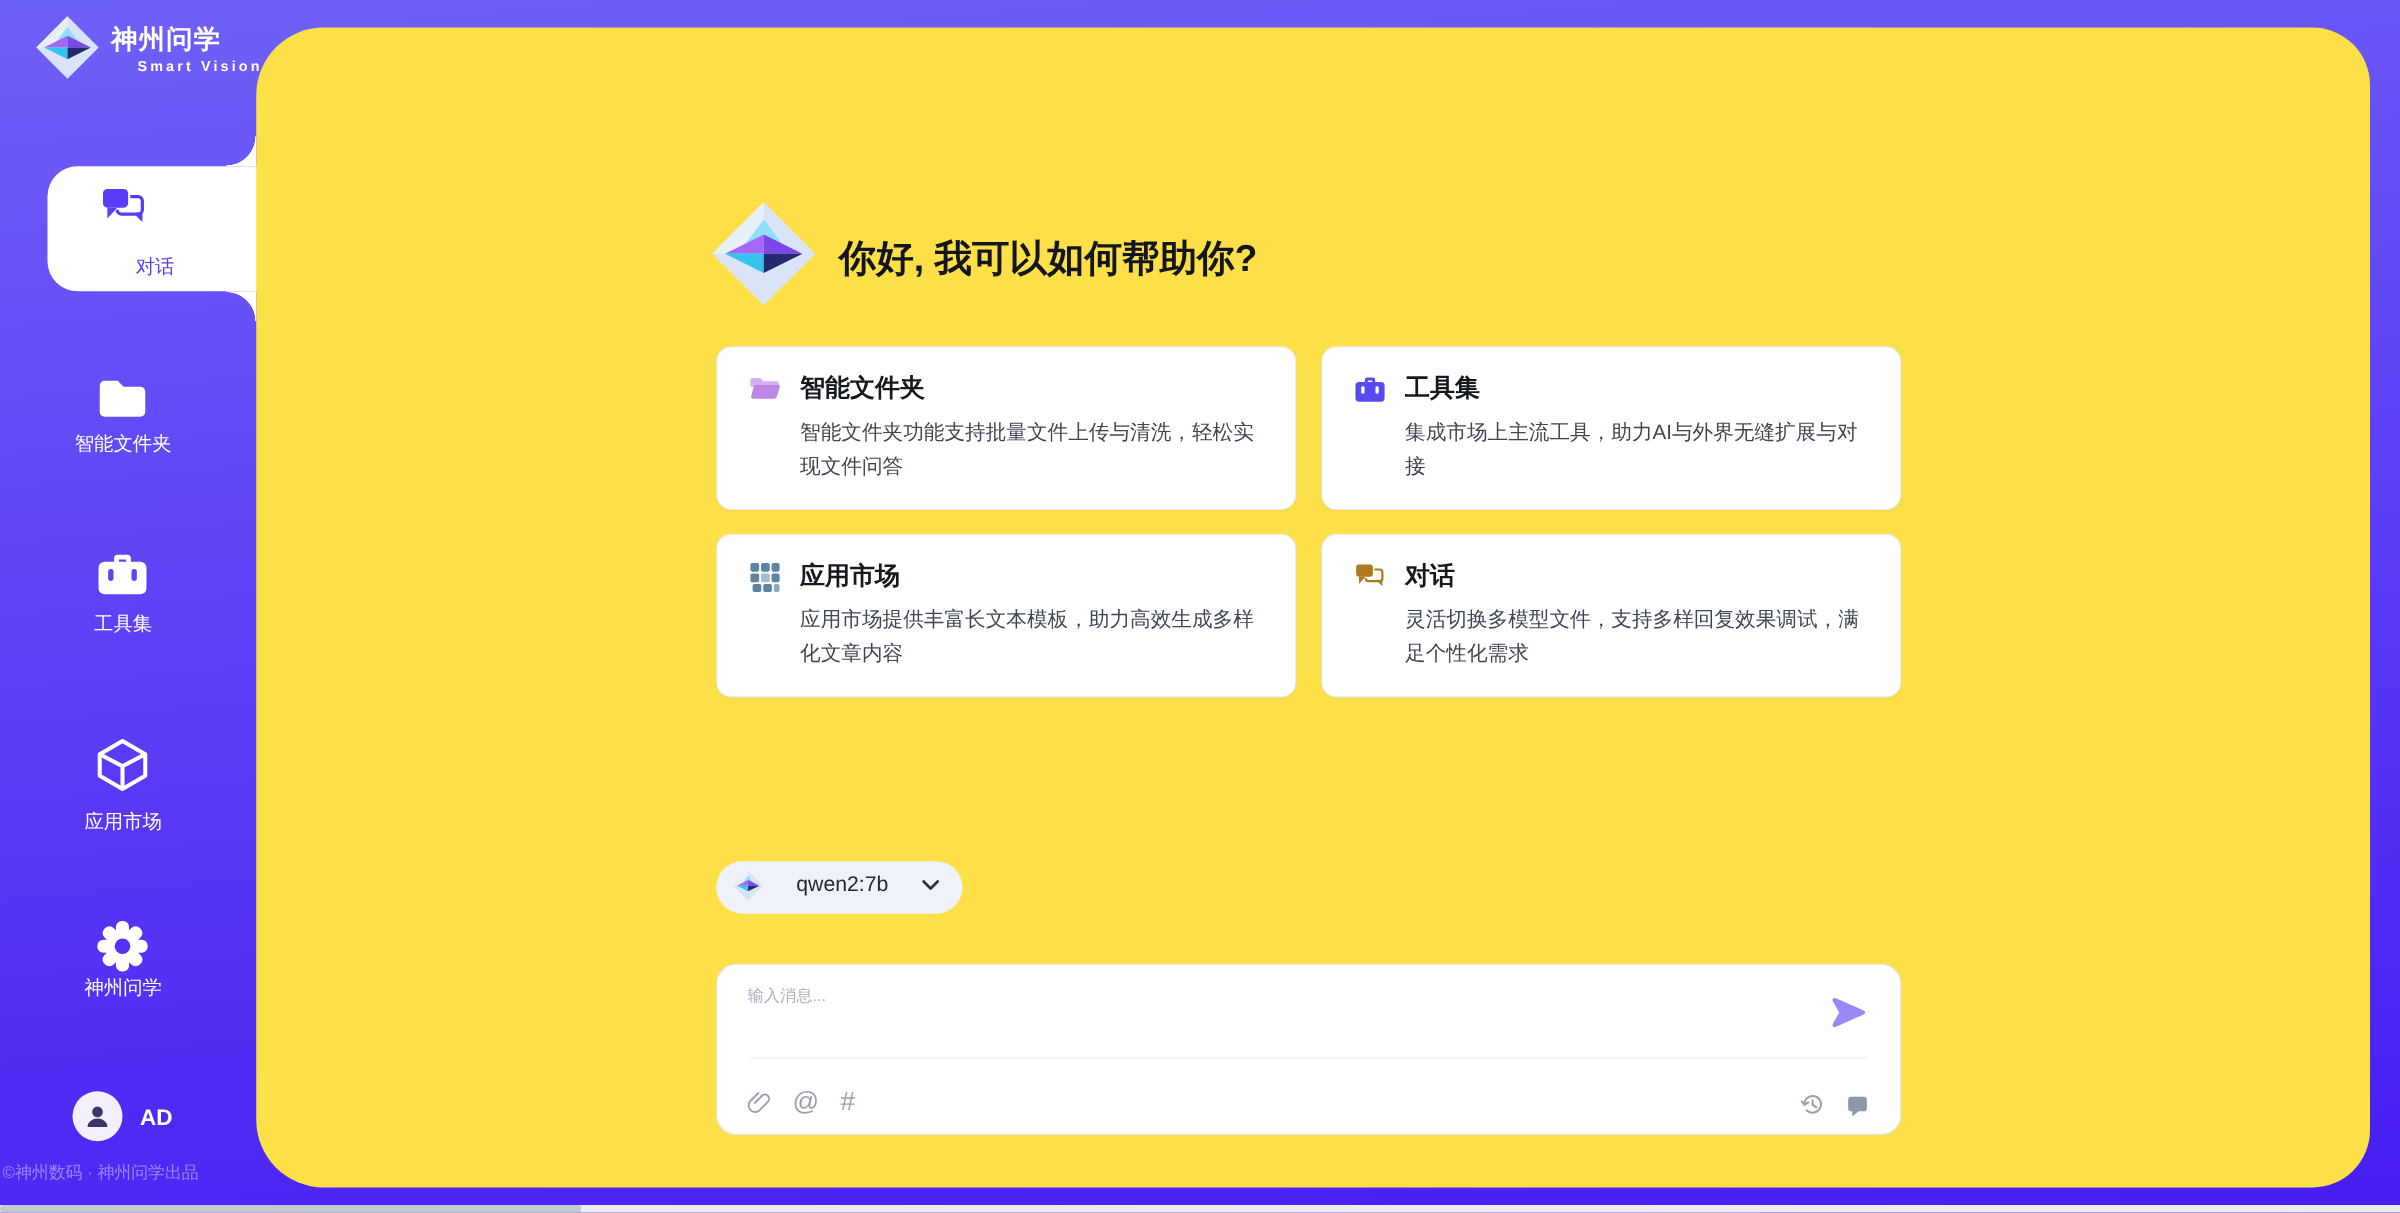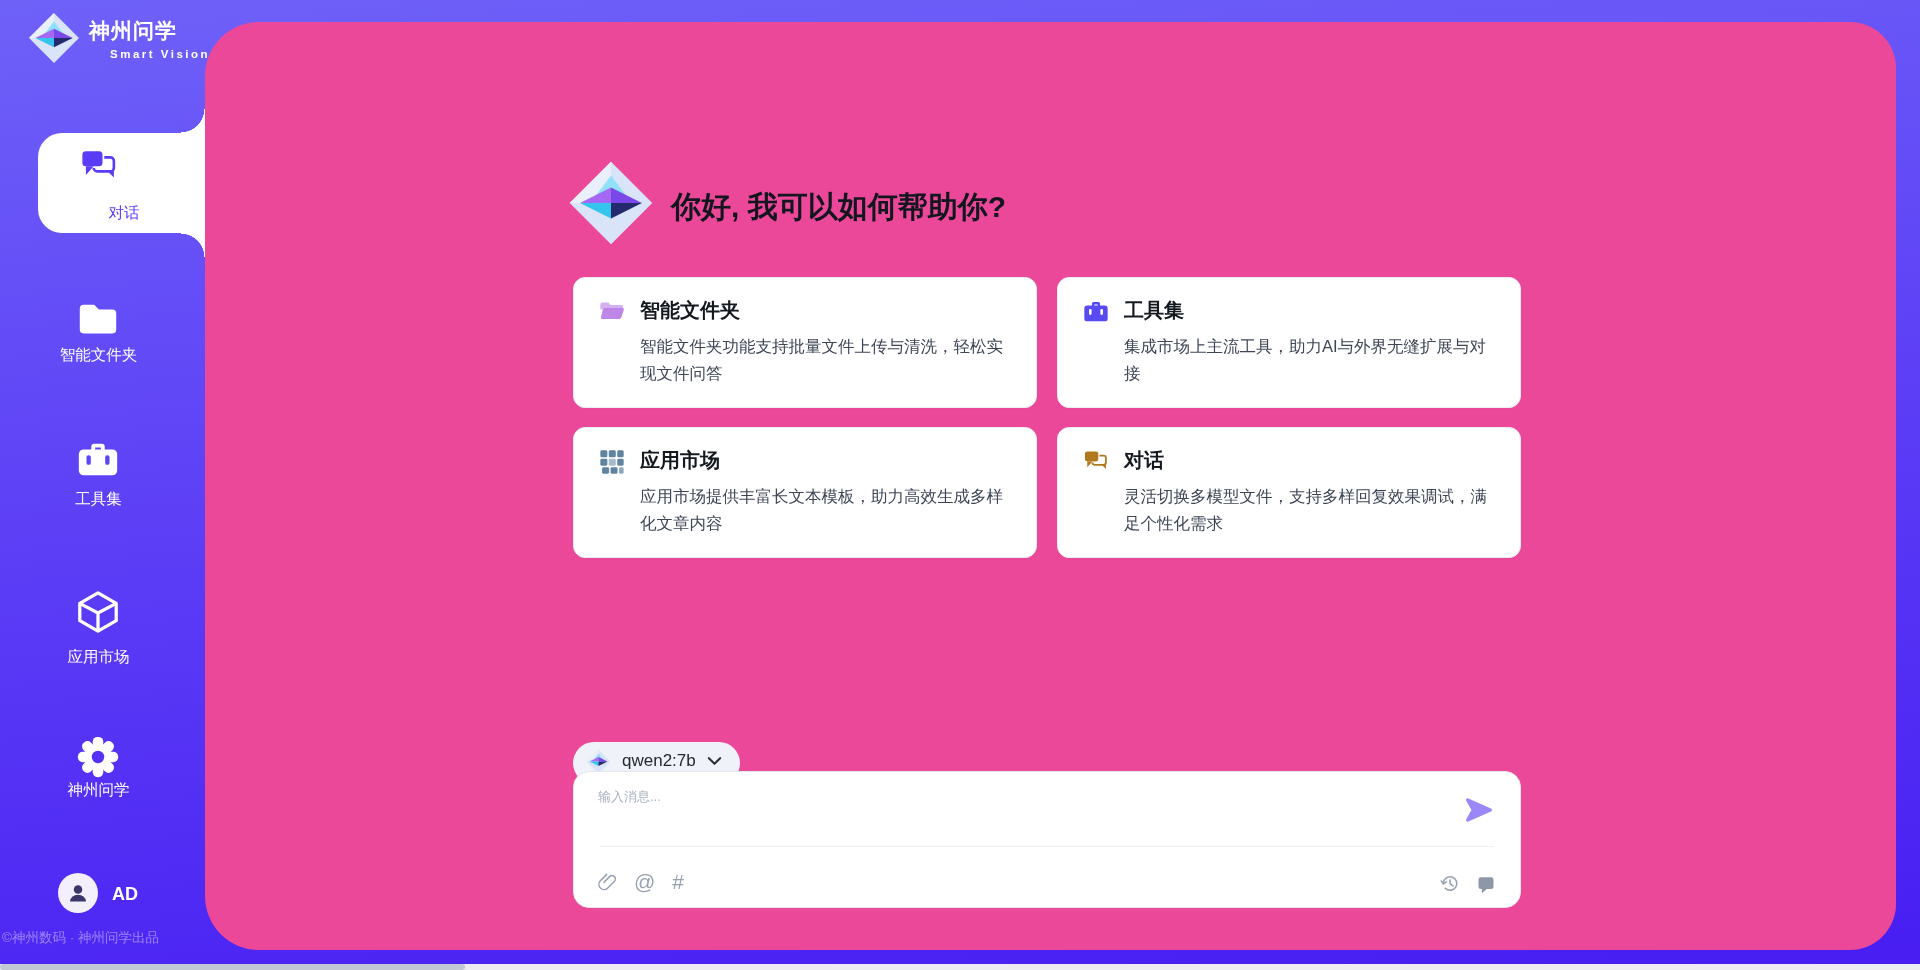--- a/index.html
+++ b/index.html
@@ -29,35 +29,35 @@
   .nav-item { cursor:pointer; }
 
   .user-avatar { position:absolute; left:58px; top:873px; width:40px; height:40px;
     border-radius:50%; background:#f3effc; display:flex; align-items:center; justify-content:center; }
   .user-name { position:absolute; left:112px; top:884px; color:#fff; font-size:18px; font-weight:700; }
   .copyright { position:absolute; left:2px; top:929px; width:220px;
     color:rgba(255,255,255,0.42); font-size:13.5px; }
 
   
   .panel { position:absolute; left:205px; top:22px; width:1691px; height:928px;
-    background:#ec4899; border-radius:54px 46px 46px 54px; }
+    background:#fde047; border-radius:54px 46px 46px 54px; }
 
   .greet-logo { position:absolute; left:363px; top:138px; width:86px; height:86px; }
   .greet-title { position:absolute; left:466px; top:165px; font-size:30px; font-weight:800; color:#13161e; }
 
   .cards { position:absolute; left:368px; top:255px; display:grid;
     grid-template-columns:464px 464px; grid-auto-rows:131px; gap:19px 20px; }
   .card { background:#fff; border:1px solid #e9ecf3; border-radius:12px; position:relative;
     padding:19px 24px 0 66px; cursor:pointer; box-shadow:0 1px 2px rgba(30,40,90,0.03); }
   .card-icon { position:absolute; left:24px; top:20px; width:28px; height:28px; }
   .card-title { font-size:20px; font-weight:700; color:#14181f; margin-bottom:9px; }
   .card-desc { font-size:16.5px; color:#3e4656; line-height:1.62; }
 
-  .model-pill { position:absolute; left:368px; top:720px; height:42px; display:inline-flex;
-    align-items:center; gap:11px; background:#eff2f9; border-radius:22px; padding:0 18px 4px 13px;
+  .model-pill { position:absolute; left:368px; top:667px; height:42px; display:inline-flex;
+    align-items:center; gap:26px; background:#eff2f9; border-radius:22px; padding:0 18px 4px 13px;
     cursor:pointer; border:none; }
   .model-logo { width:25px; height:25px; }
   .model-name { font-size:17px; color:#232832; font-weight:500; }
 
   .composer { position:absolute; left:368px; top:749px; width:948px; height:137px;
     border:1.5px solid #e3e7ee; border-radius:16px; background:#fff; }
   .composer textarea { position:absolute; left:24px; top:16px; width:840px; height:52px;
     border:none; outline:none; resize:none; font-size:13px; color:#2a2f3a;
     font-family:"Liberation Sans","DejaVu Sans",sans-serif; background:transparent; }
   .composer textarea::placeholder { color:#a9b1c0; }

